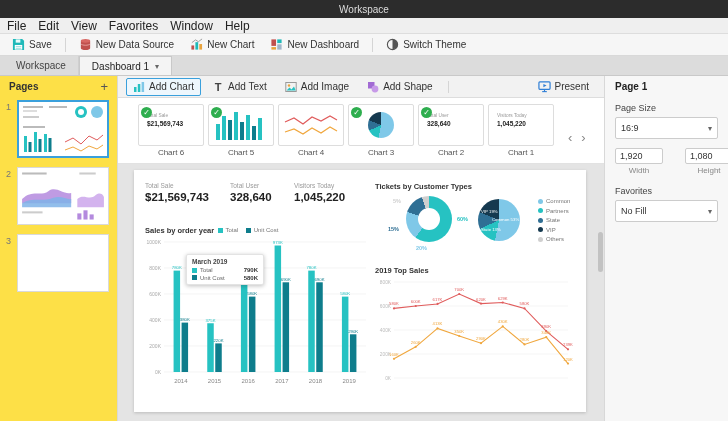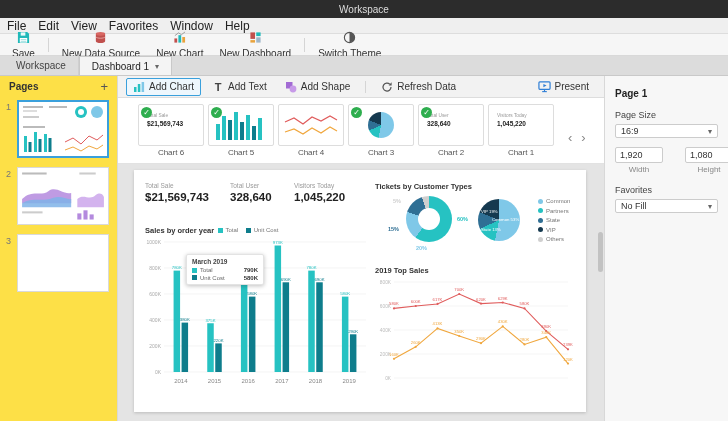--- a/index.html
+++ b/index.html
@@ -11,21 +11,21 @@
   .titlebar{position:absolute;left:0;top:0;width:100%;height:18px;background:#2c2c2c;color:#ddd;
     display:flex;align-items:center;justify-content:center;font-size:10px;}
 
   
   .menubar{position:absolute;top:18px;left:0;width:100%;height:16px;background:#efefef;border-bottom:1px solid #ddd;
     display:flex;align-items:center;padding-left:7px;gap:12px;font-size:12px;color:#222;}
 
   
   .toolbar{position:absolute;top:34px;left:0;width:100%;height:22px;background:#f6f6f6;border-bottom:1px solid #d9d9d9;
     display:flex;align-items:center;padding-left:5px;gap:2px;}
-  .tb-btn{display:flex;align-items:center;gap:4px;padding:2px 7px;background:none;border:none;font:inherit;font-size:10px;color:#333;flex-direction:column;}
+  .tb-btn{display:flex;align-items:center;gap:4px;padding:2px 7px;background:none;border:none;font:inherit;font-size:10px;color:#333;}
   .tb-sep{width:1px;height:14px;background:#d5d5d5;margin:0 4px;}
 
   
   .tabbar{position:absolute;top:56px;left:0;width:100%;height:20px;background:#dcdcdc;border-bottom:1px solid #c9c9c9;
     display:flex;align-items:flex-end;padding-left:4px;}
   .tab{height:19px;display:flex;align-items:center;padding:0 12px;font-size:10px;color:#444;border-right:1px solid #cfcfcf;}
   .tab.active{background:#f4f4f4;border:1px solid #c9c9c9;border-bottom:none;color:#222;gap:6px;}
   .caret{font-size:8px;color:#666;}
 
   
@@ -93,24 +93,24 @@
   .tooltip{position:absolute;left:52px;top:84px;width:78px;background:#fff;border:1px solid #e3e3e3;
     box-shadow:0 1px 4px rgba(0,0,0,.25);padding:3px 5px;z-index:3;border-radius:2px;}
   .tt-title{font-size:6.5px;font-weight:bold;color:#444;margin-bottom:2px;}
   .tt-row{display:flex;align-items:center;gap:3px;font-size:6px;color:#666;margin-top:1.5px;}
   .tt-row b{margin-left:auto;color:#333;}
 
   .line-title{left:241px;top:96px;}
   #lineChart{position:absolute;left:238px;top:102px;}
 
   
-  .props{position:absolute;right:0;top:76px;width:124px;bottom:0;background:#f7f7f7;border-left:1px solid #d8d8d8;padding:12px 10px;}
+  .props{position:absolute;right:0;top:76px;width:124px;bottom:0;background:#f7f7f7;border-left:1px solid #d8d8d8;padding:5px 10px;}
   .props-title{font-size:10px;font-weight:bold;color:#222;}
   .plabel{font-size:9px;color:#444;margin-top:11px;margin-bottom:4px;}
-  .pselect{height:14px;background:#fff;border:1px solid #ccc;border-radius:2px;display:flex;align-items:center;
+  .pselect{height:22px;background:#fff;border:1px solid #ccc;border-radius:2px;display:flex;align-items:center;
     padding:0 5px;font-size:9px;color:#333;justify-content:space-between;}
   .dims{display:flex;gap:22px;margin-top:9px;}
   .dim{display:flex;flex-direction:column;align-items:center;gap:2px;}
   .dim input{width:48px;height:16px;border:1px solid #ccc;border-radius:2px;font:inherit;font-size:9px;padding:0 4px;color:#333;background:#fff;}
   .dimlabel{font-size:8px;color:#888;}
 
   svg text{font-family:"Liberation Sans",sans-serif;}
 </style>
 </head>
 <body>
@@ -249,33 +249,34 @@
         <span>Add Chart</span>
       </button>
       <button class="cbtn">
         <svg width="12" height="12" viewBox="0 0 12 12">
             <text x="6" y="10" font-size="11" text-anchor="middle" fill="#444" font-weight="bold">T</text>
           </svg>
         <span>Add Text</span>
       </button>
       <button class="cbtn">
         <svg width="12" height="12" viewBox="0 0 12 12">
+            <rect x="0.8" y="1.5" width="10.4" height="9" fill="none" stroke="#999" stroke-width="1"></rect>
+            <circle cx="4" cy="4.5" r="1.2" fill="#e8a33d"></circle>
+            <path d="M1.5 9.5l3-3 2 2 2.5-3 1.7 4z" fill="#26c2c2"></path>
+          </svg>
+        <span>Add Image</span>
+      </button>
+      <button class="cbtn">
+        <svg width="12" height="12" viewBox="0 0 12 12">
             <rect x="1" y="1" width="6.5" height="6.5" fill="#a26bd4"></rect>
             <circle cx="8" cy="8" r="3.4" fill="#c79ae8"></circle>
           </svg>
         <span>Add Shape</span>
       </button>
       <div class="csep"></div>
-      <button class="cbtn">
-        <svg width="12" height="12" viewBox="0 0 12 12">
-            <path d="M10 6a4 4 0 11-1.2-2.8" fill="none" stroke="#555" stroke-width="1.2"></path>
-            <path d="M10.6 1.2v3.2H7.6z" fill="#555"></path>
-          </svg>
-        <span>Refresh Data</span>
-      </button>
       <div class="cspacer"></div>
       <button class="cbtn">
         <svg width="13" height="13" viewBox="0 0 14 14">
             <rect x="1" y="2" width="12" height="8" rx="1" fill="none" stroke="#2f7fd6" stroke-width="1.3"></rect>
             <path d="M5.8 4.2l3.4 1.8-3.4 1.8z" fill="#2f7fd6"></path>
             <path d="M4.5 12.5h5" stroke="#2f7fd6" stroke-width="1.2"></path>
             <path d="M7 10v2.5" stroke="#2f7fd6" stroke-width="1.2"></path>
           </svg>
         <span>Present</span>
       </button>

